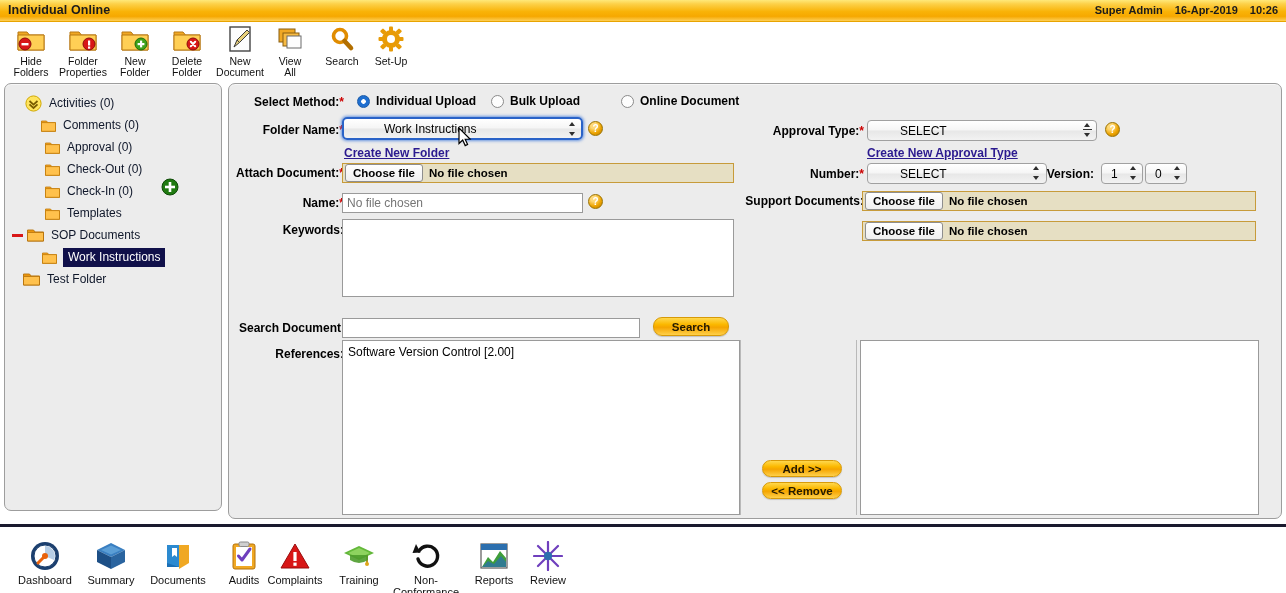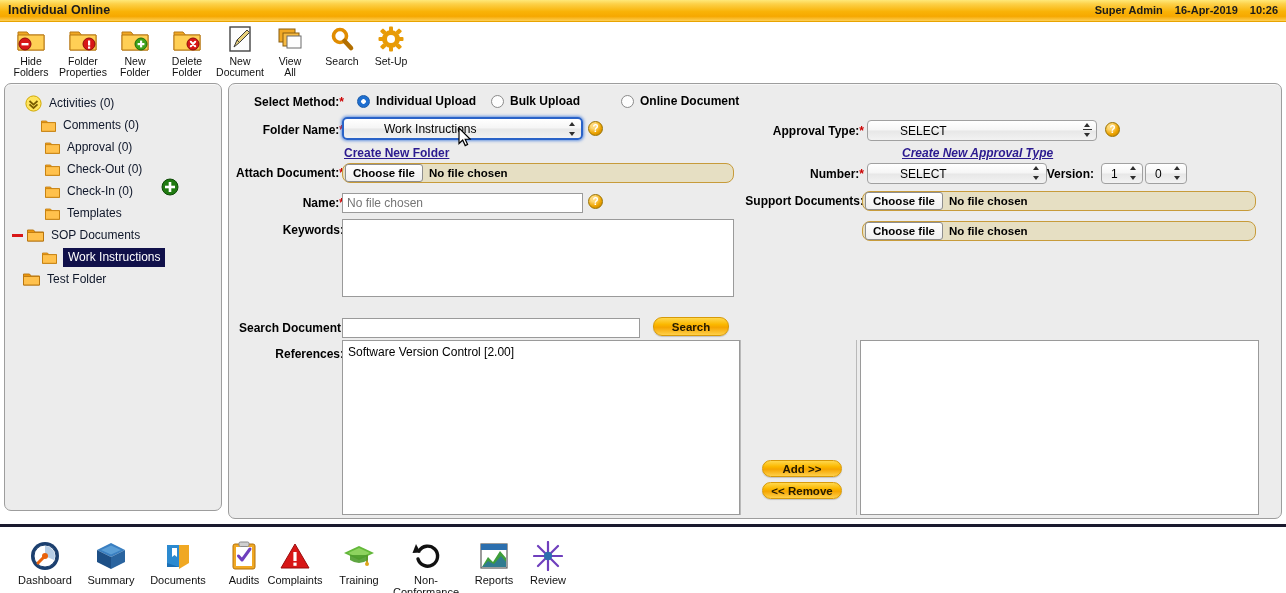--- a/index.html
+++ b/index.html
@@ -102,21 +102,21 @@
   }
   .spinarrow::before, .spinarrow::after {
     content: ""; position: absolute; left: 1px; border-left: 3.5px solid transparent;
     border-right: 3.5px solid transparent;
   }
   .spinarrow::before { top: 0; border-bottom: 4px solid #2e2e2e; }
   .spinarrow::after { bottom: 0; border-top: 4px solid #2e2e2e; }
 
   .filefield {
     position: absolute; background: #e6dfc3; border: 1px solid #c79b3a;
-    border-radius: 8px; display: flex; align-items: center; height: 20px; text-align: right;
+    border-radius: 0; display: flex; align-items: center; height: 20px; text-align: right;
   }
   .choosebtn {
     background: linear-gradient(to bottom,#ffffff,#efefef);
     border: 1px solid #8e8e8e; border-radius: 3px;
     font-size: 11.5px; font-weight: bold; color: #000;
     padding: 1px 7px; margin: 0 6px 0 2px; cursor: pointer; line-height: 14px;
   }
   .fname { font-size: 11.5px; font-weight: bold; color: #000; }
 
   input.txt {
@@ -489,21 +489,21 @@
 
   <div class="divider-v" style="left:511px; top:256px; height:175px;"></div>
   <div class="divider-v" style="left:627px; top:256px; height:175px;"></div>
 
   <div class="lbl-r" style="left:490px; top:40px; width:145px;">
     <span>Approval Type:</span><span class="req">*</span>
   </div>
   <select class="mac" id="approval-select" style="left:638px; top:36px; width:230px;"><option>SELECT</option></select>
   <div class="spinarrow" style="left:854px; top:39px;"></div>
   <div class="help" style="left:876px; top:38px;">?</div>
-  <div class="link" style="left:673px; top:62px;font-style:italic;">Create New Approval Type</div>
+  <div class="link" style="left:638px; top:62px;">Create New Approval Type</div>
 
   <div class="lbl-r" style="left:500px; top:83px; width:135px;">
     <span>Number:</span><span class="req">*</span>
   </div>
   <select class="mac" id="number-select" style="left:638px; top:79px; width:180px;"><option>SELECT</option></select>
   <div class="spinarrow" style="left:803px; top:82px;"></div>
 
   <div class="lbl-r" style="left:805px; top:83px; width:60px;">
     <span>Version:</span>
   </div>

